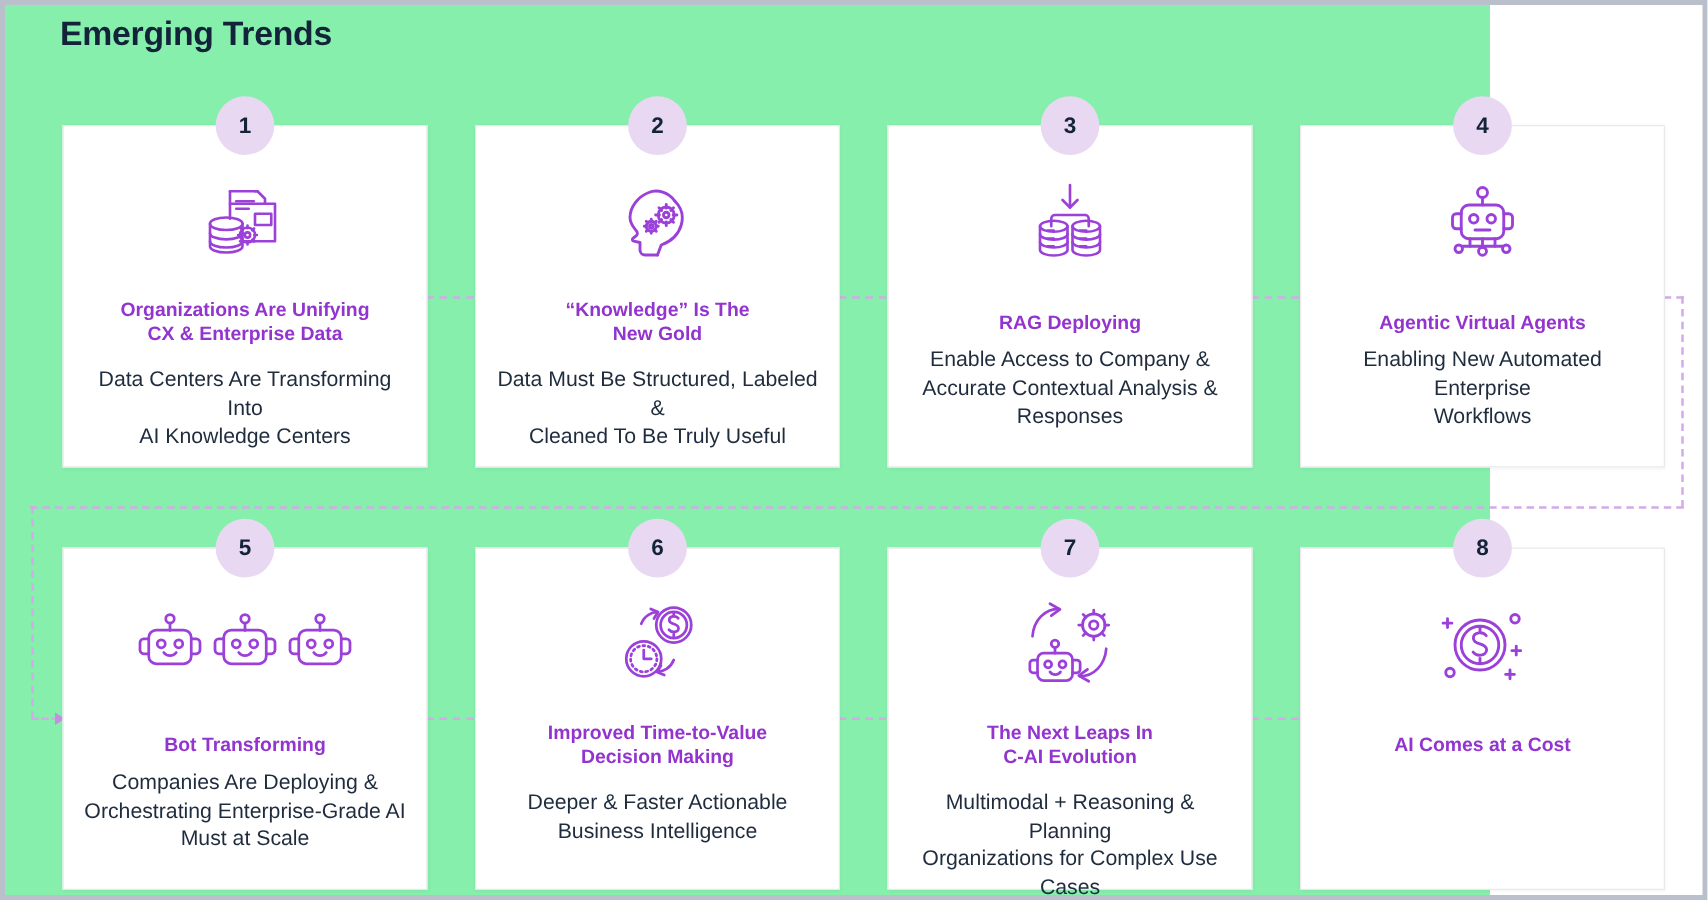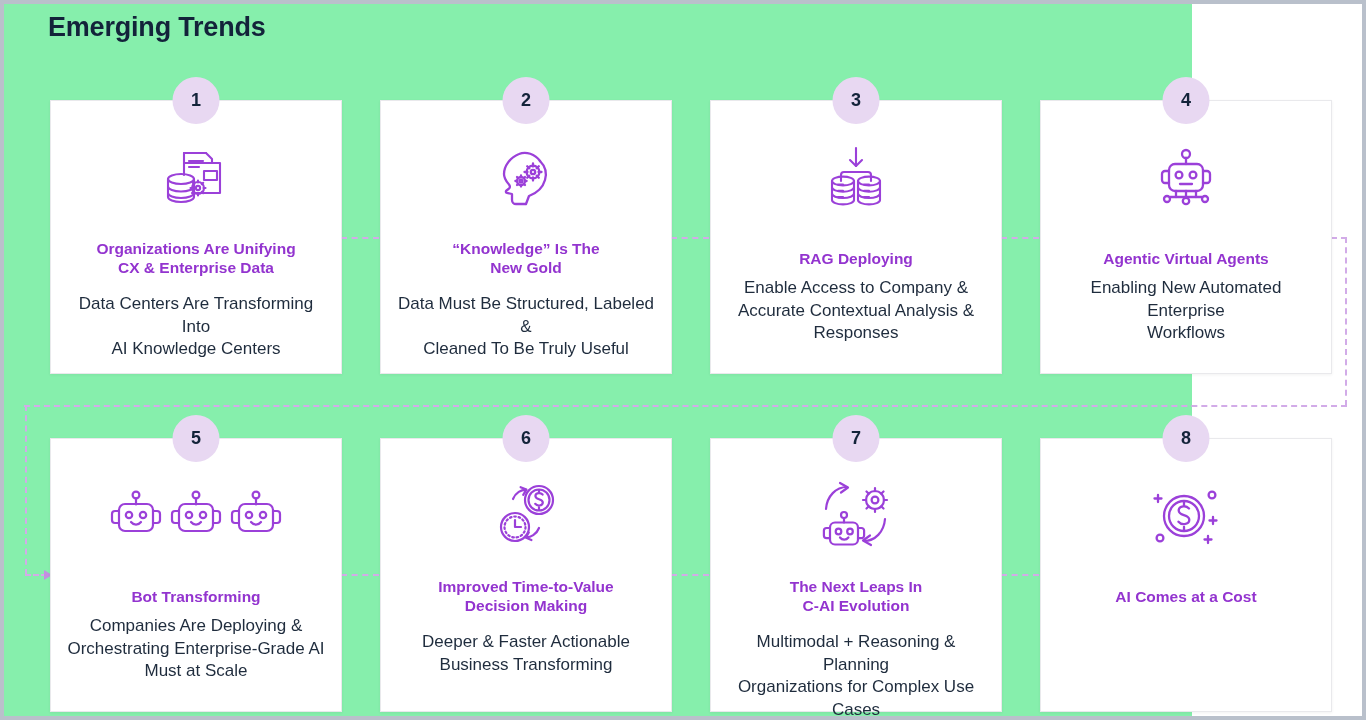--- a/index.html
+++ b/index.html
@@ -327,21 +327,21 @@
           <path d="M48 46 c-2.5 6.5 -8.5 9.5 -13 9.2"></path>
           <path d="M40.4 58 l-5.8 -2.4 l3.2 -5.2"></path>
         </svg>
       </div>
       <div class="card-title t-a">
         <div>Improved Time-to-Value</div>
         <div>Decision Making</div>
       </div>
       <div class="card-desc d-a">
         <div>Deeper &amp; Faster Actionable</div>
-        <div>Business Transforming</div>
+        <div>Business Intelligence</div>
       </div>
     </div>
 
     <div class="card" style="left:706px; top:434px;">
       <div class="badge">7</div>
       <div class="icon-wrap">
         <svg width="76" height="70" viewBox="0 0 76 70" fill="none" stroke="#9b40d9" stroke-width="2.2" stroke-linecap="round" stroke-linejoin="round">
           <path d="M8 28 C9 15 18 6 29 6"></path>
           <path d="M22 2 l8 4.5 l-7 5"></path>
           <circle cx="57" cy="19" r="9"></circle>

